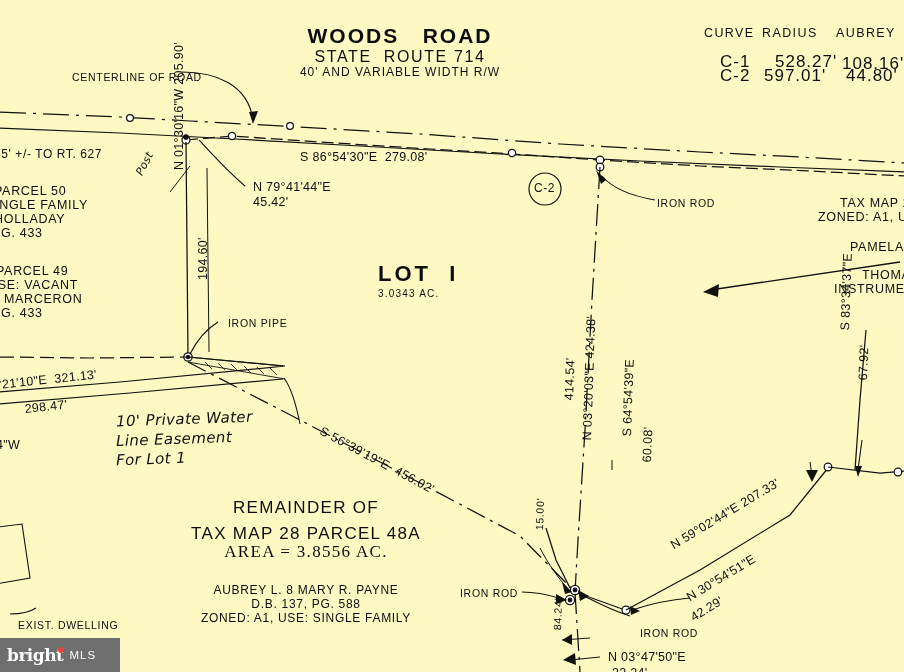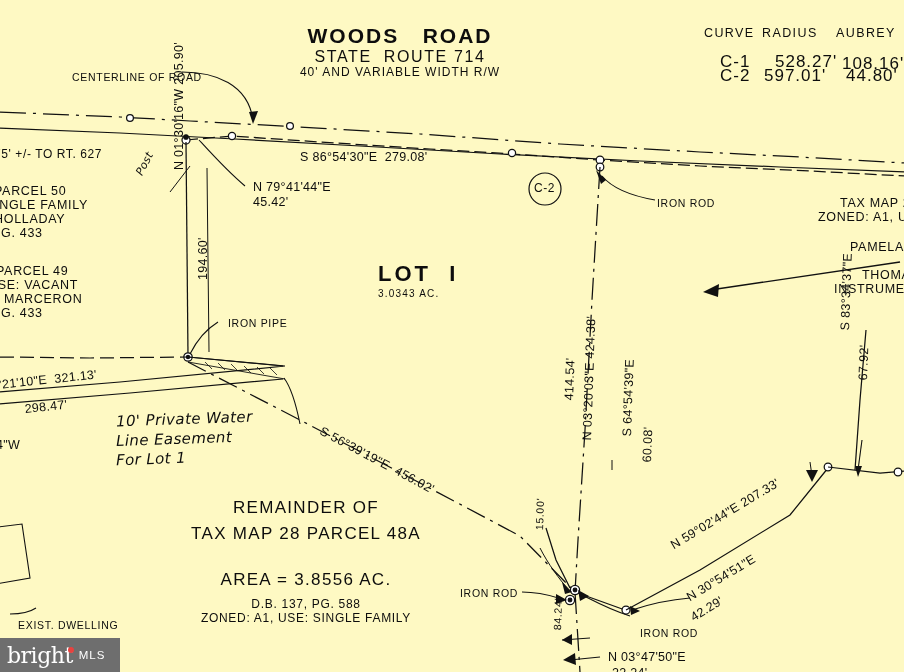--- a/index.html
+++ b/index.html
@@ -111,22 +111,22 @@
     width: 120px;
     height: 34px;
     background: #6e6e6e;
     display: flex;
     align-items: center;
     padding-left: 7px;
     box-sizing: border-box;
   }
   .wm-bright {
     font-family: "DejaVu Serif", serif;
-    font-size: 22px;
-    font-weight: normal;
+    font-size: 17px;
+    font-weight: bold;
     color: #ffffff;
     letter-spacing: -0.5px;
   }
   .wm-dot {
     display: inline-block;
     width: 6px;
     height: 6px;
     background: #e8423f;
     border-radius: 50%;
     margin-left: -5px;
@@ -334,21 +334,22 @@
 
   <div class="lbl t-bearing" style="left:838px; top:330px; transform:rotate(-88deg); transform-origin:left top; white-space:nowrap;">S 83°34'37"E</div>
   <div class="lbl t-bearing" style="left:856px; top:380px; transform:rotate(-88deg); transform-origin:left top; white-space:nowrap;">67.92'</div>
 
   <div class="lbl t-bearing" style="left:668px; top:540px; transform:rotate(-31deg); transform-origin:left top; white-space:nowrap;">N 59°02'44"E  207.33'</div>
   <div class="lbl t-bearing" style="left:684px; top:592px; transform:rotate(-31deg); transform-origin:left top; white-space:nowrap;">N 30°54'51"E</div>
   <div class="lbl t-bearing" style="left:688px; top:612px; transform:rotate(-31deg); transform-origin:left top; white-space:nowrap;">42.29'</div>
 
   <div class="lbl t-rem" style="left:178px; top:498px; width:256px;">REMAINDER OF</div>
   <div class="lbl t-rem" style="left:170px; top:524px; width:272px;">TAX MAP 28 PARCEL 48A</div>
-  <div class="lbl t-rem" style="left:178px; top:570px; width:256px;">AREA = 3.8556 AC.</div>
+  <div class="lbl t-rem" style="left:178px; top:542px; width:256px;font-family:Liberation Serif, serif;">AREA = 3.8556 AC.</div>
+  <div class="lbl t-own" style="left:176px; top:584px; width:260px;">AUBREY L. 8 MARY R. PAYNE</div>
   <div class="lbl t-own" style="left:176px; top:598px; width:260px;">D.B. 137, PG. 588</div>
   <div class="lbl t-own" style="left:168px; top:612px; width:276px;">ZONED: A1, USE: SINGLE FAMILY</div>
 
   <div class="lbl t-small" style="left:460px; top:588px;">IRON ROD</div>
   <div class="lbl t-small" style="left:640px; top:628px;">IRON ROD</div>
 
   <div class="lbl t-bearing" style="left:608px; top:650px;">N 03°47'50"E</div>
   <div class="lbl t-bearing" style="left:612px; top:666px;">22.24'</div>
   <div class="lbl t-small" style="left:552px; top:630px; transform:rotate(-88deg); transform-origin:left top; white-space:nowrap;">84.24'</div>
 

